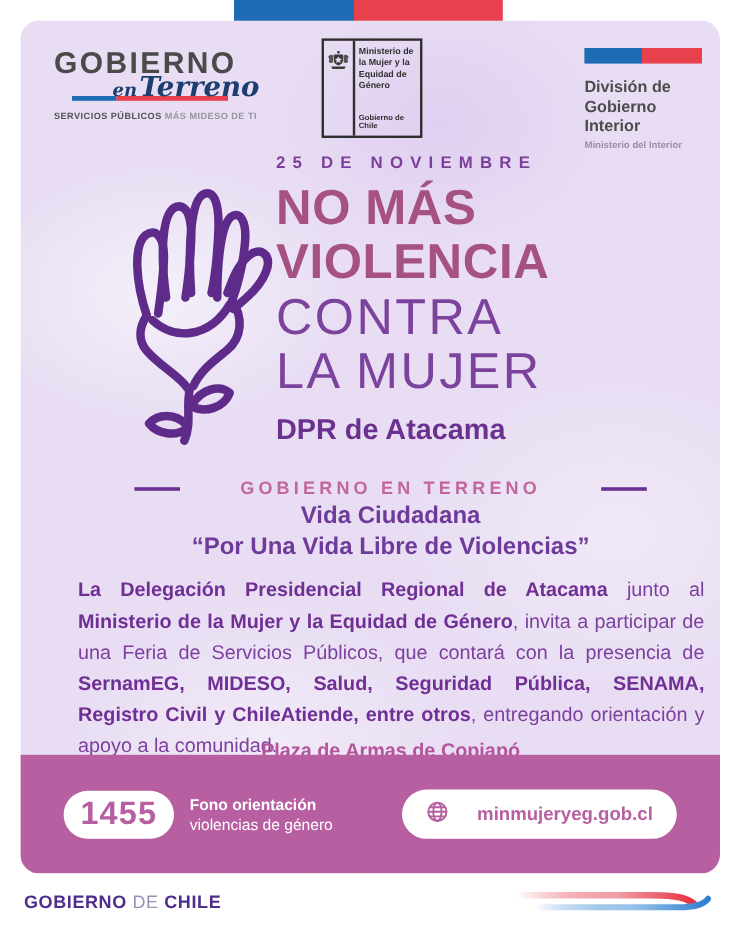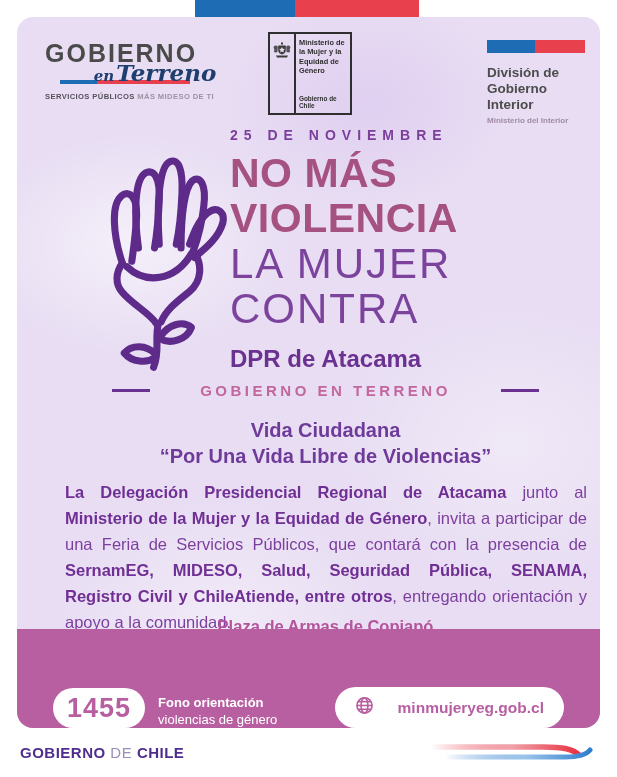--- a/index.html
+++ b/index.html
@@ -59,39 +59,39 @@
   .hand { position:absolute; left:76px; top:105px; width:142px; height:250px; }
 
   
   .title-block { position:absolute; left:213px; top:110px; width:300px; }
   .t-date { font-size:14px; font-weight:700; color:#7b3f9b; letter-spacing:6px; margin-bottom:8px; }
   .t-strong { font-size:41px; font-weight:800; color:#a55181; line-height:45px; letter-spacing:.5px; }
   .t-light  { font-size:42px; font-weight:400; color:#7c439d; line-height:45px; letter-spacing:2px; }
   .t-sub { margin-top:14px; font-size:24px; font-weight:700; color:#6b3191; }
 
   
-  .kicker-row { position:absolute; left:95px; top:365px; width:427px;
+  .kicker-row { position:absolute; left:95px; top:382px; width:427px;
                 display:flex; align-items:center; justify-content:space-between; }
   .kicker-line { width:38px; height:2.5px; background:#6b3191; }
   .kicker-text { font-size:15px; font-weight:700; color:#c2679e; letter-spacing:3.5px; }
   .headings { position:absolute; left:17px; top:400px; width:583px; text-align:center;
               color:#6f3b9a; font-weight:700; font-size:20px; line-height:26px; }
 
   
   .body-par { position:absolute; left:48px; top:462px; width:522px;
               font-size:16.5px; line-height:26px; color:#7c3f9e; text-align:justify; }
   .body-par span.b { font-weight:700; color:#702f94; }
 
   
   .event { position:absolute; left:17px; top:596px; width:583px; text-align:center;
            color:#b4549c; font-weight:700; font-size:16.5px; line-height:26px; }
 
   
   .band { position:absolute; left:0; top:612px; width:583px; height:99px;
-          background:#b75fa1; display:flex; align-items:flex-end; padding:0 36px; }
+          background:#b75fa1; display:flex; align-items:center; padding:0 36px; }
   .pill-phone { background:#ffffff; border-radius:20px; height:40px; min-width:86px;
                 display:flex; align-items:center; justify-content:center;
                 font-size:27px; font-weight:800; color:#b75fa1; letter-spacing:1px; padding:0 14px; }
   .phone-labels { margin-left:13px; color:#ffffff; font-size:13px; line-height:17px; }
   .phone-labels .b { font-weight:700; }
   .pill-web { margin-left:auto; background:#ffffff; border-radius:21px; height:41px;
               display:flex; align-items:center; padding:0 20px; gap:24px;
               font-size:15.5px; font-weight:700; color:#b75fa1; }
 
   
@@ -163,22 +163,22 @@
       <path d="M69,212 C65,228 71,242 64,258"></path>
       <path d="M71,226 C79,213 95,208 104,216 C99,229 82,234 71,228 Z"></path>
       <path d="M66,244 C56,234 41,234 33,243 C41,253 57,254 65,248 Z"></path>
     </svg>
   </div>
 
   <div class="title-block">
     <div class="t-date">25 DE NOVIEMBRE</div>
     <div class="t-strong">NO MÁS</div>
     <div class="t-strong">VIOLENCIA</div>
+    <div class="t-light">CONTRA</div>
     <div class="t-light">LA MUJER</div>
-    <div class="t-light">CONTRA</div>
     <div class="t-sub">DPR de Atacama</div>
   </div>
 
   <div class="kicker-row">
     <div class="kicker-line"></div>
     <div class="kicker-text">GOBIERNO EN TERRENO</div>
     <div class="kicker-line"></div>
   </div>
   <div class="headings">
     <div>Vida Ciudadana</div>

